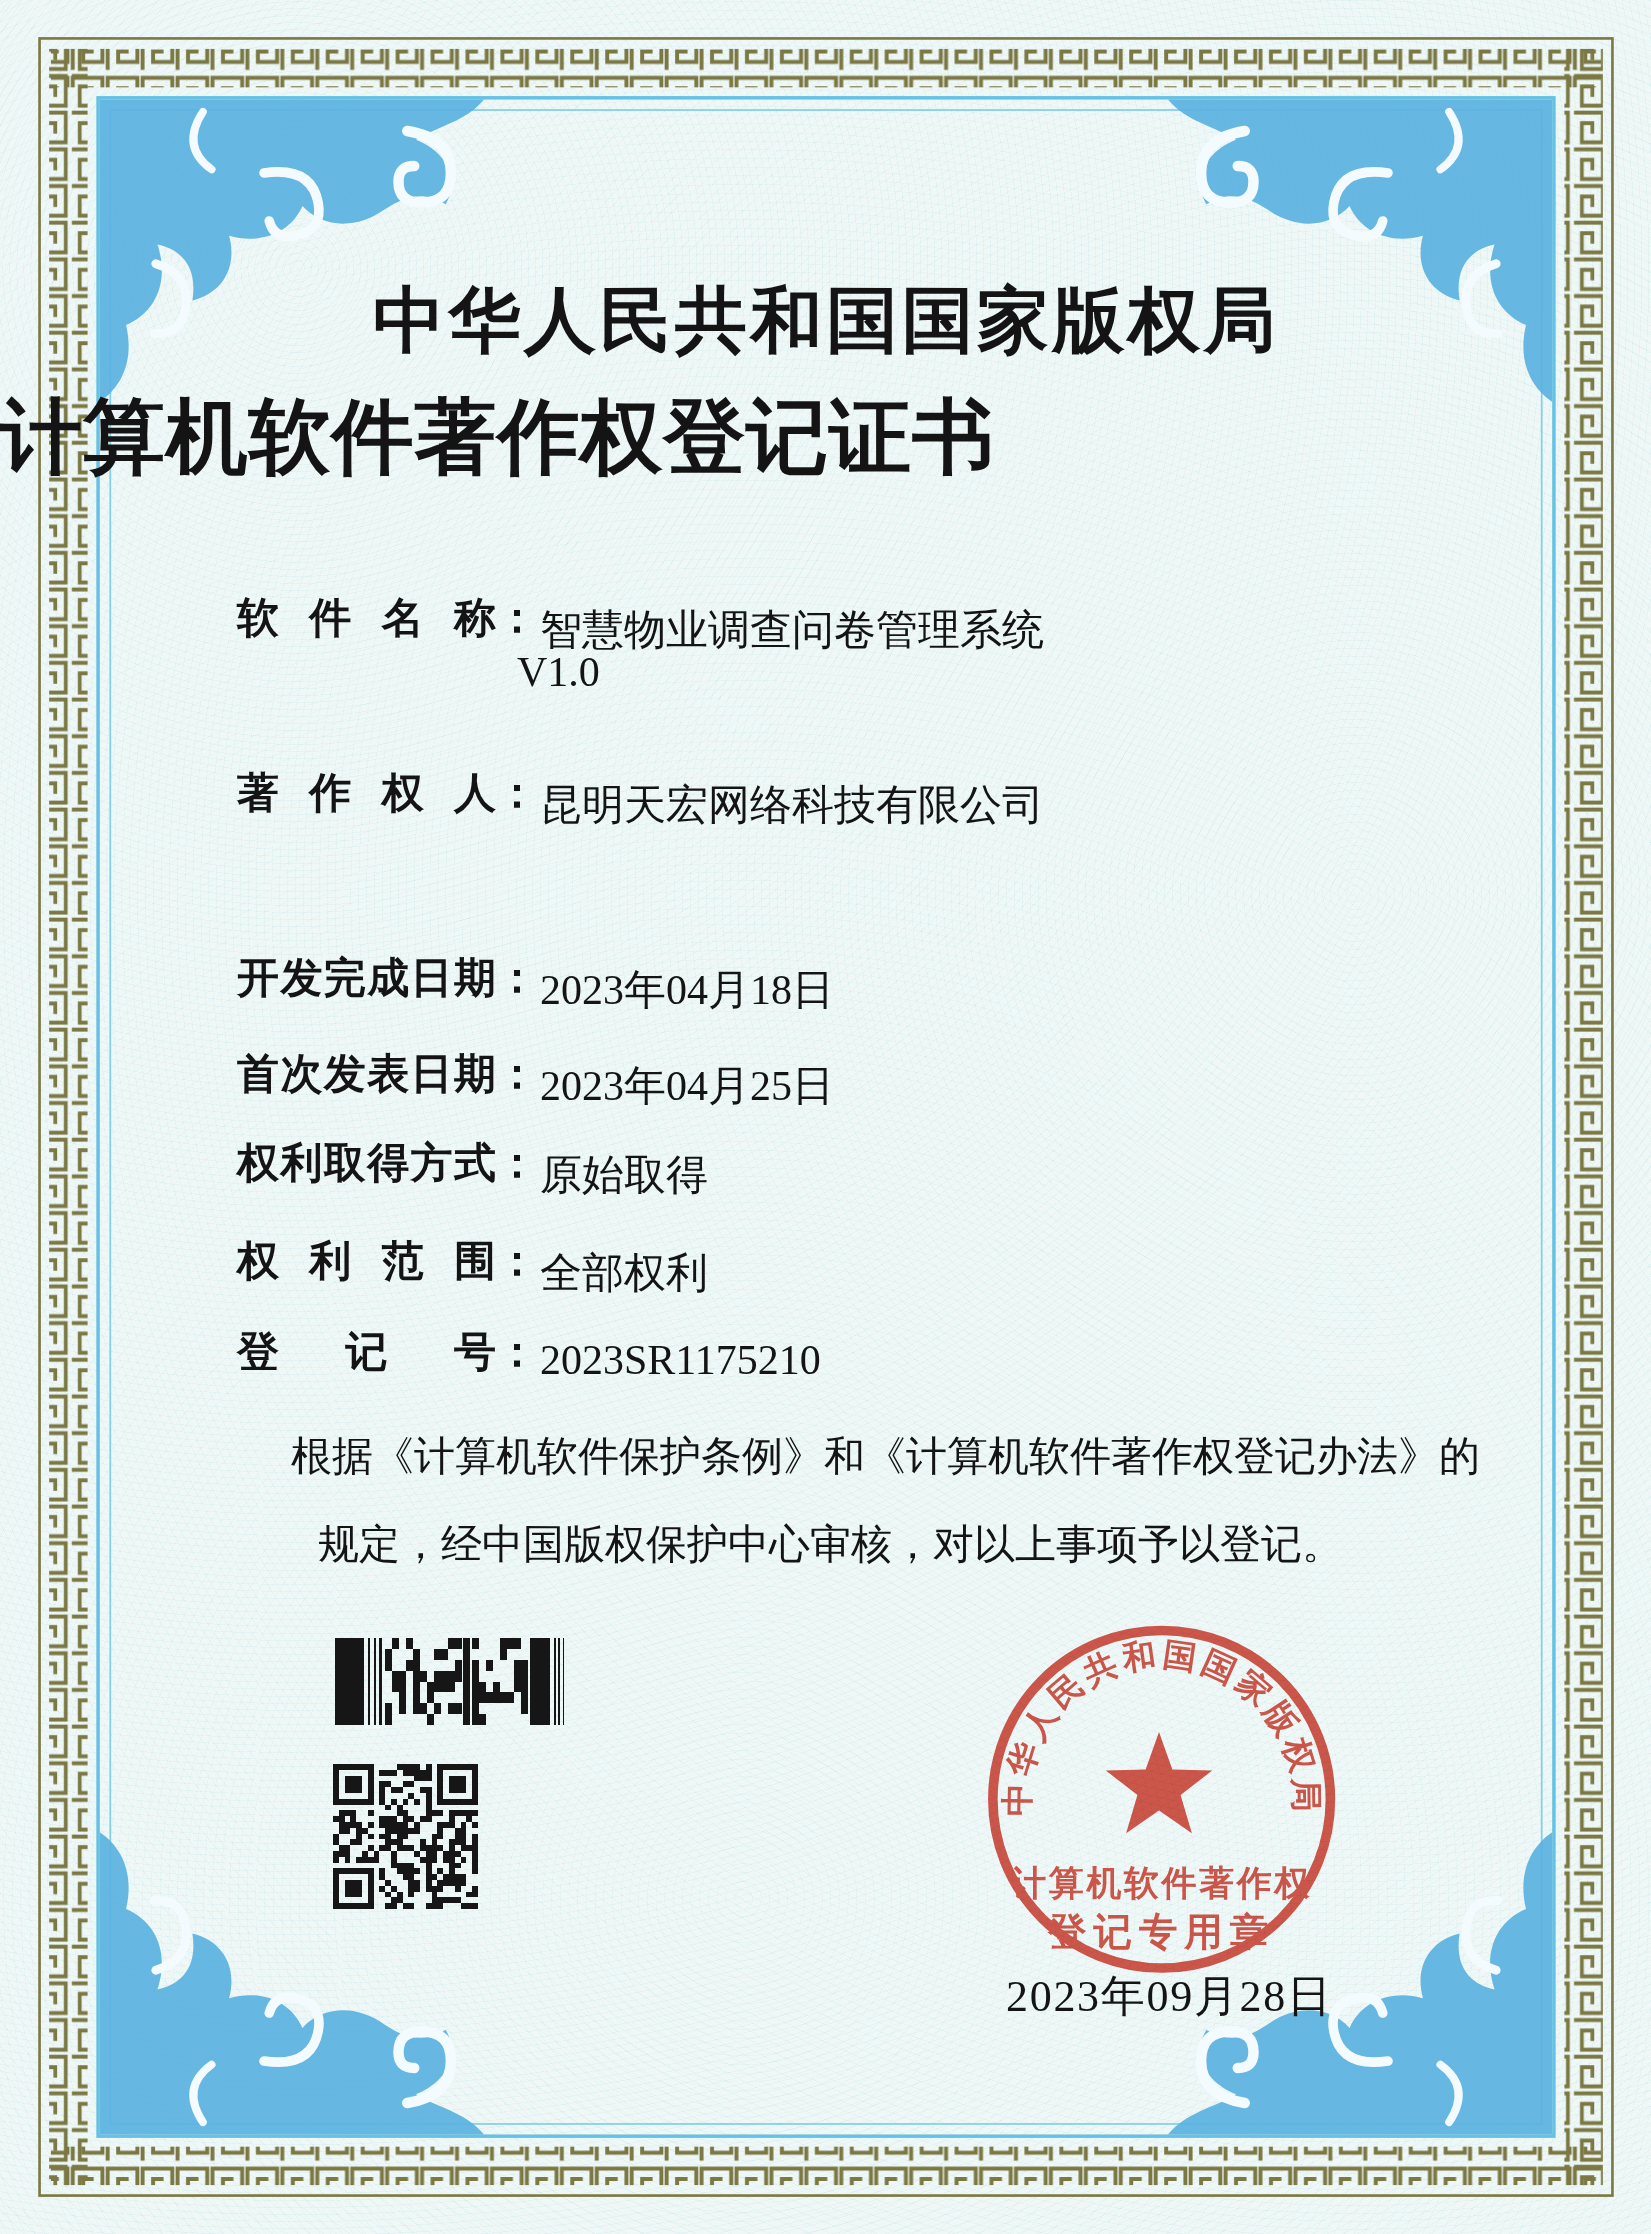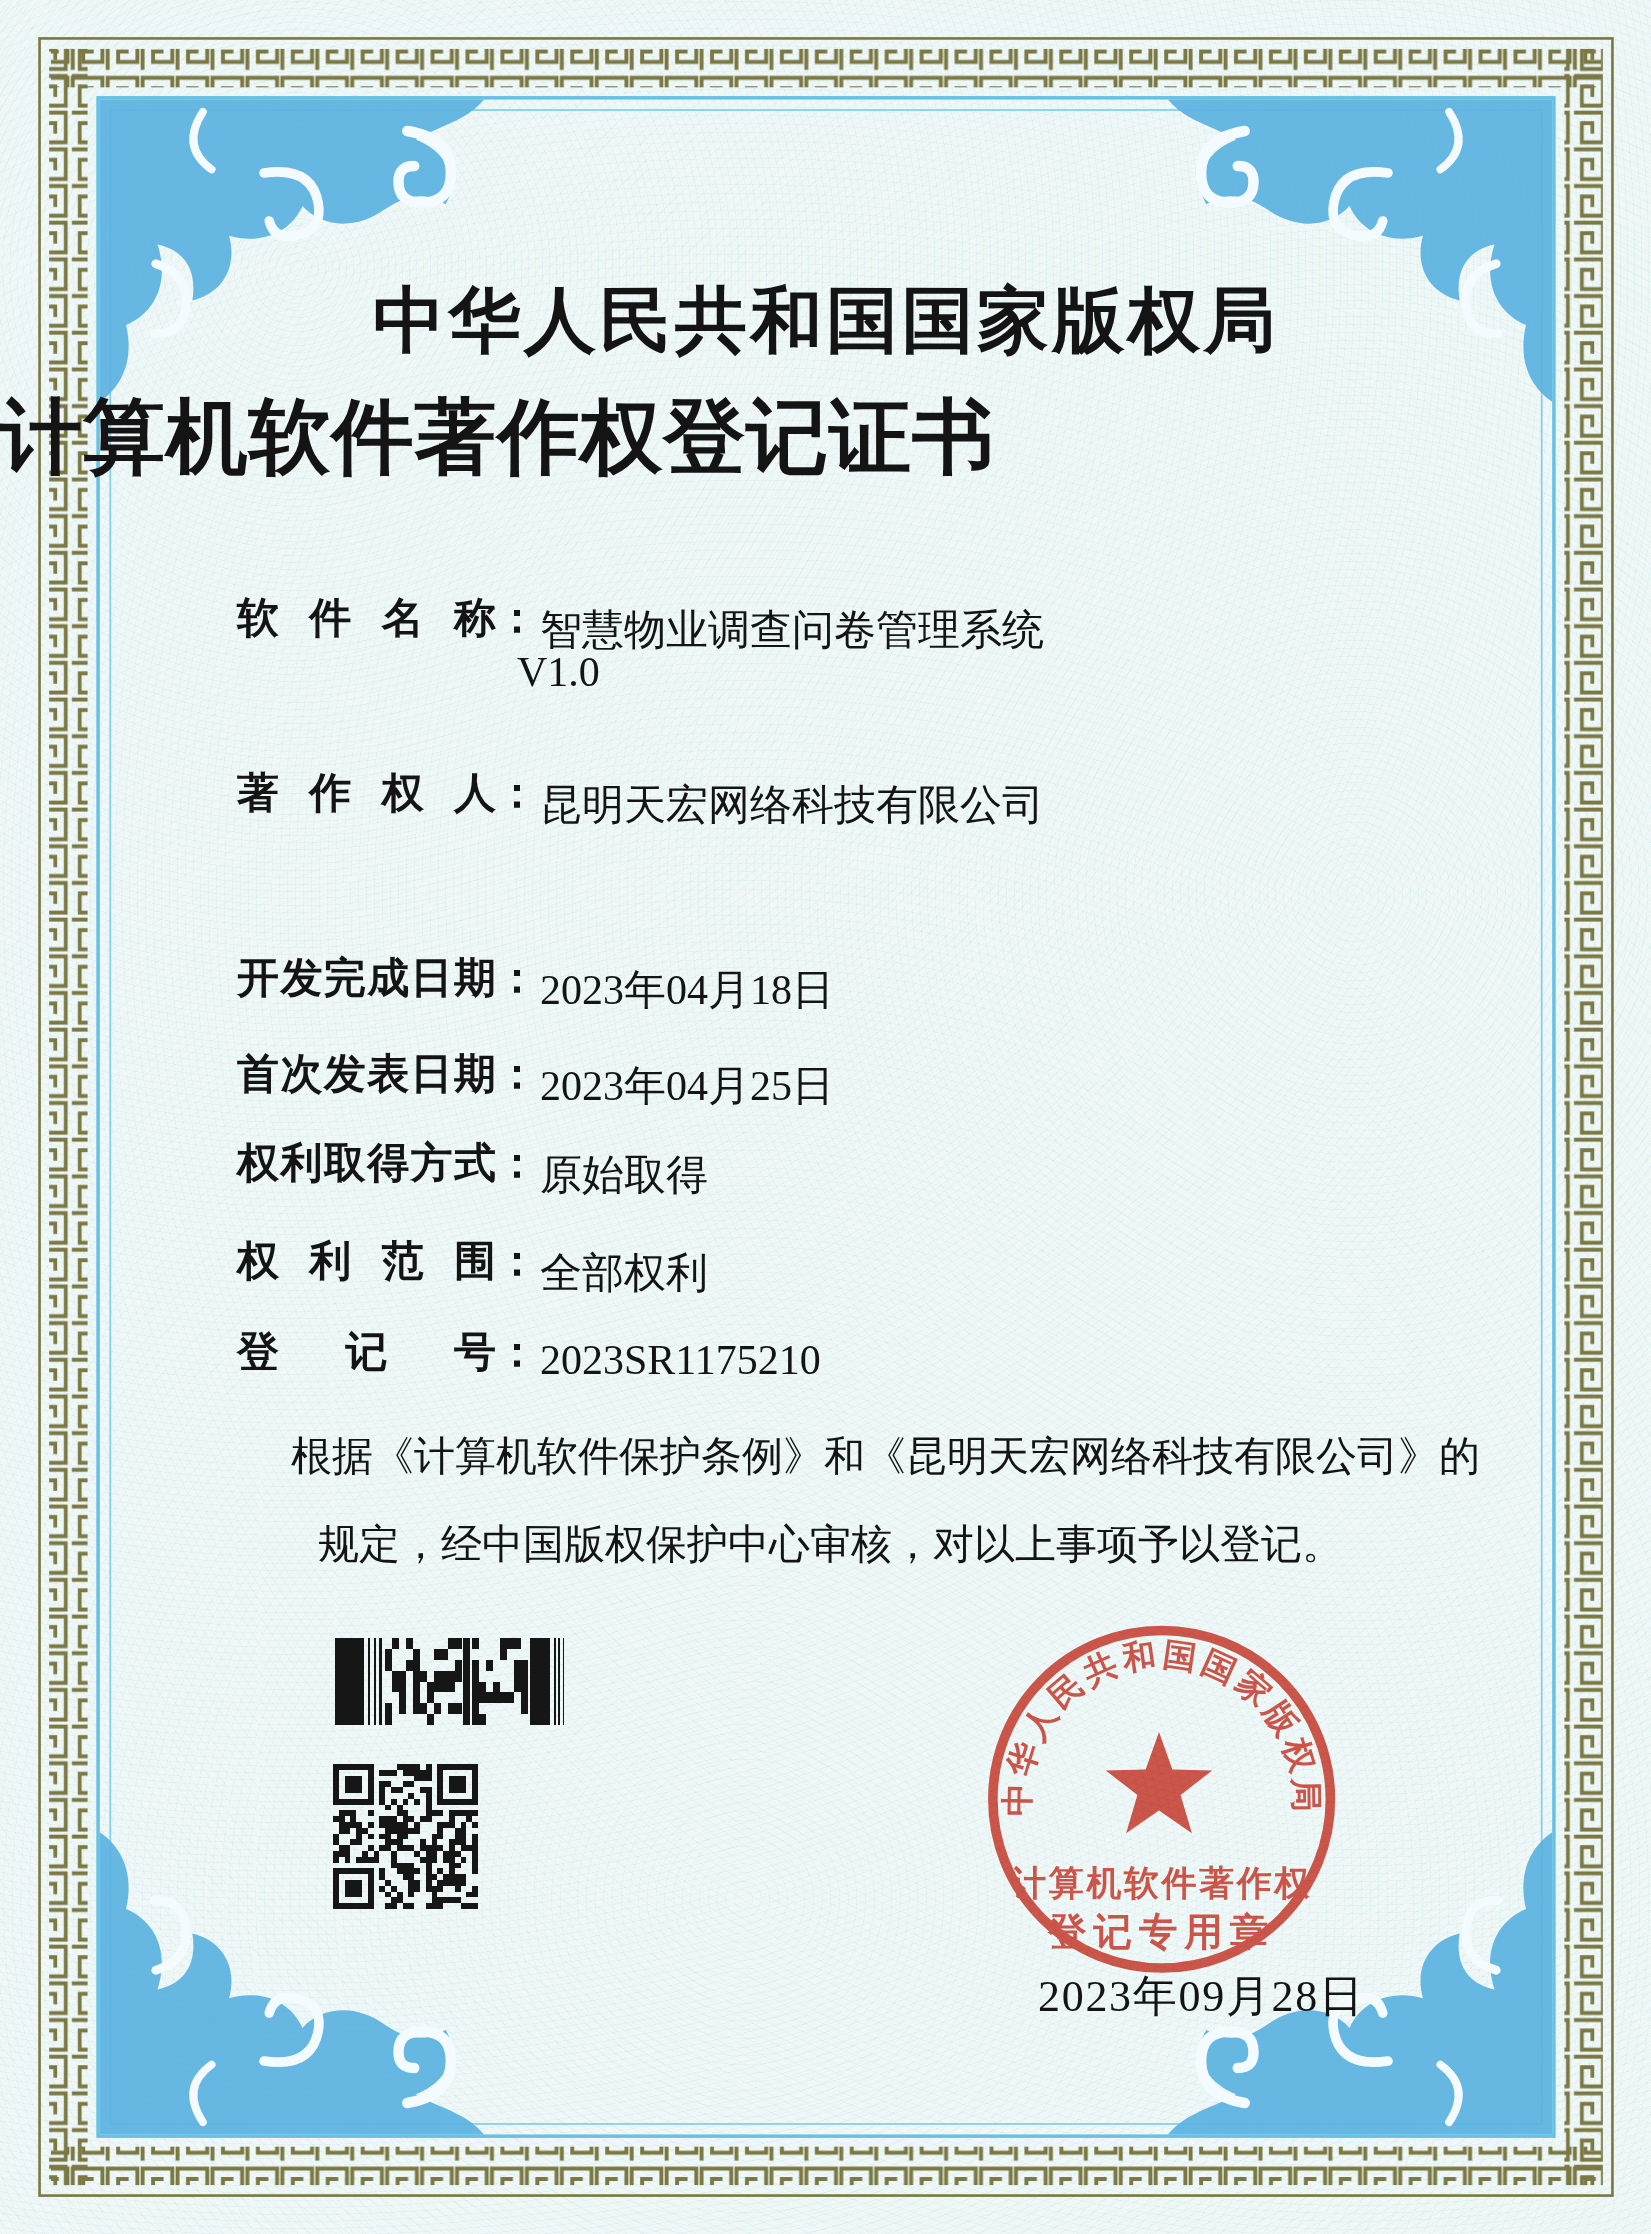--- a/index.html
+++ b/index.html
@@ -30,21 +30,21 @@
   .field-label{
     display:inline-block;width:259px;font-weight:bold;
     text-align:justify;text-align-last:justify;text-justify:inter-character;
     vertical-align:top;
   }
   .field-colon{font-weight:bold;}
   .field-value{position:absolute;left:303px;top:12px;font-weight:normal;}
   .value-line2{left:517px;font-size:42px;}
   .statement{left:214px;width:1233px;font-size:41px;line-height:1.0;white-space:nowrap;}
   .seal-wrap{left:978px;top:1620px;width:376px;height:376px;mix-blend-mode:multiply;opacity:.92;}
-  .issue-date{left:1006px;top:1967px;font-size:44px;letter-spacing:1.7px;white-space:nowrap;margin-left:32px;}
+  .issue-date{left:1006px;top:1967px;font-size:44px;letter-spacing:1.7px;white-space:nowrap;}
   .barcode-box{left:334px;top:1638px;width:231px;height:87px;}
   .qr-box{left:333px;top:1764px;width:145px;height:145px;}
   .border-svg{left:0;top:0;width:1652px;height:2234px;pointer-events:none;}
   svg{display:block;}
 </style>
 </head>
 <body>
 
 <div class="page">
 
@@ -113,21 +113,21 @@
   <div class="abs field-row" style="top:1233px">
     <span class="field-label">权利范围</span><span class="field-colon">：</span>
     <span class="field-value">全部权利</span>
   </div>
 
   <div class="abs field-row" style="top:1324px">
     <span class="field-label">登记号</span><span class="field-colon">：</span>
     <span class="field-value">2023SR1175210</span>
   </div>
 
-  <div class="abs statement" style="top:1436px;padding-left:77px;">根据《计算机软件保护条例》和《昆明天宏网络科技有限公司》的</div>
+  <div class="abs statement" style="top:1436px;padding-left:77px;">根据《计算机软件保护条例》和《计算机软件著作权登记办法》的</div>
   <div class="abs statement" style="top:1524px;text-align:center;">规定，经中国版权保护中心审核，对以上事项予以登记。</div>
 
   <div class="abs barcode-box">
     <svg id="barcode-svg" viewBox="0 0 264 100" width="231" height="87" shape-rendering="crispEdges" xmlns="http://www.w3.org/2000/svg">
         <rect x="0" y="0" width="34" height="100" fill="#161616"></rect>
         <rect x="38" y="0" width="3" height="100" fill="#161616"></rect>
         <rect x="45" y="0" width="2" height="100" fill="#161616"></rect>
         <rect x="51" y="0" width="3" height="100" fill="#161616"></rect>
         <rect x="58" y="12.5" width="8" height="12.5" fill="#161616"></rect>
         <rect x="58" y="25" width="8" height="12.5" fill="#161616"></rect>

